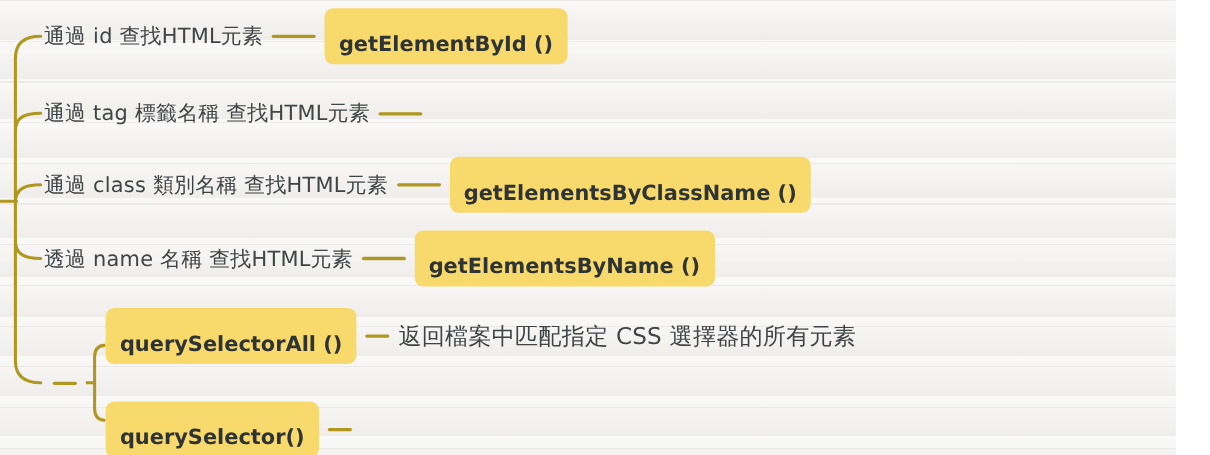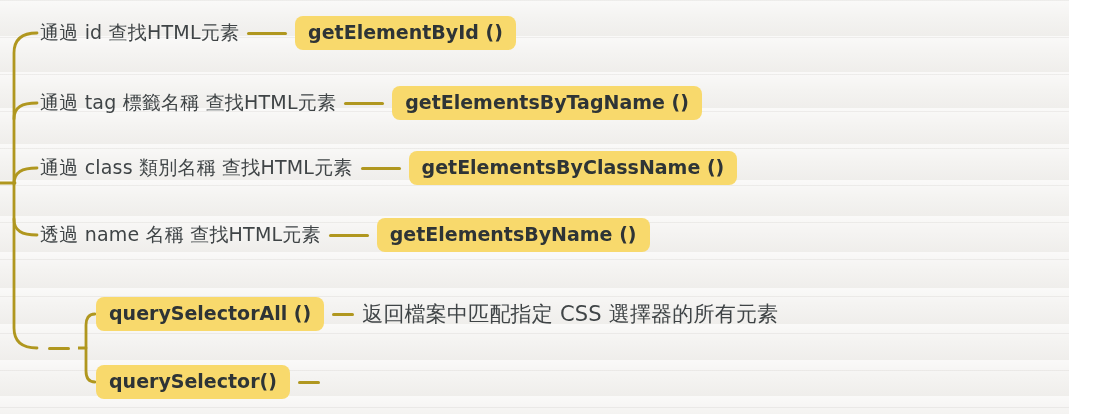--- a/index.html
+++ b/index.html
@@ -36,21 +36,21 @@
     background:#b0971f;border-radius:2px;
     margin:0 8px;
     flex:0 0 auto;
   }
   .hline.short{width:22px;}
   .topic{
     background:#f8d96c;
     color:#2e3436;
     font-weight:700;
     font-size:19px;
-    padding:5px 13px 7px 13px;
+    padding:22px 13px 7px 13px;
     border-radius:8px;
     line-height:22px;
   }
   .subcol{
     display:flex;flex-direction:column;gap:34px;
   }
   .subrow{display:flex;align-items:center;white-space:nowrap;}
   .desc{
     font-size:21px;color:#3f4446;letter-spacing:0.2px;
   }
@@ -76,21 +76,20 @@
 
   <div class="row" style="left:40px;top:33px;transform:translateY(-50%);">
     <span class="branch-label">通過 id 查找HTML元素</span>
     <div class="hline"></div>
     <div class="topic">getElementById ()</div>
   </div>
 
   <div class="row" style="left:40px;top:103px;transform:translateY(-50%);">
     <span class="branch-label">通過 tag 標籤名稱 查找HTML元素</span>
     <div class="hline"></div>
-    <div class="topic">getElementsByTagName ()</div>
   </div>
 
   <div class="row" style="left:40px;top:235px;transform:translateY(-50%);">
     <span class="branch-label">透過 name 名稱 查找HTML元素</span>
     <div class="hline"></div>
     <div class="topic">getElementsByName ()</div>
   </div>
 
   <div class="row" style="left:40px;top:168px;transform:translateY(-50%);">
     <span class="branch-label">通過 class 類別名稱 查找HTML元素</span>

